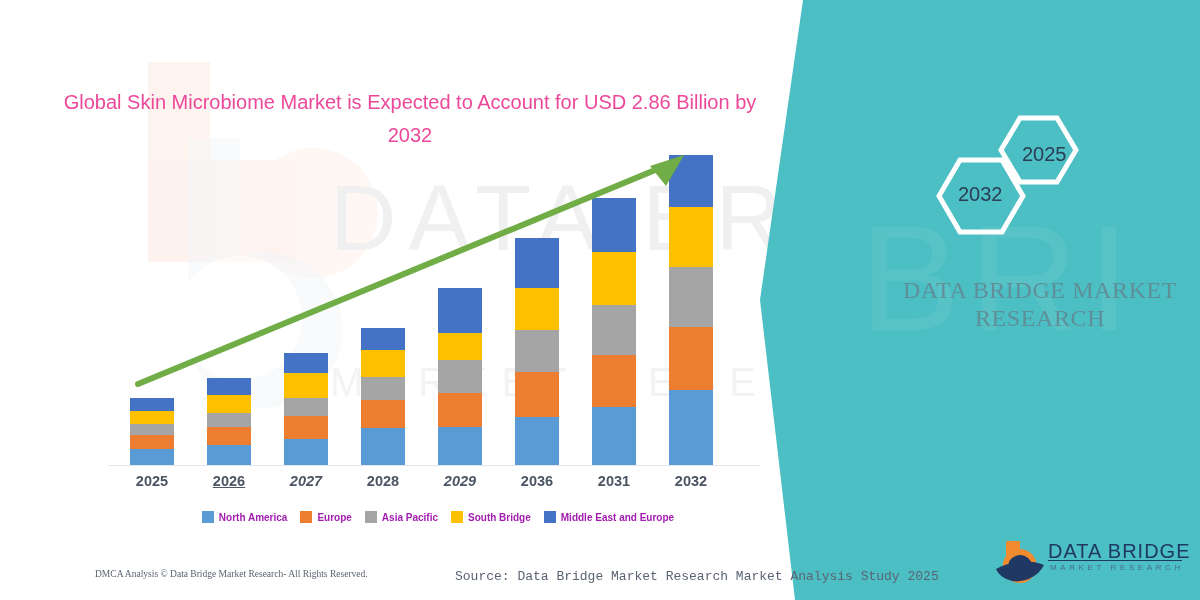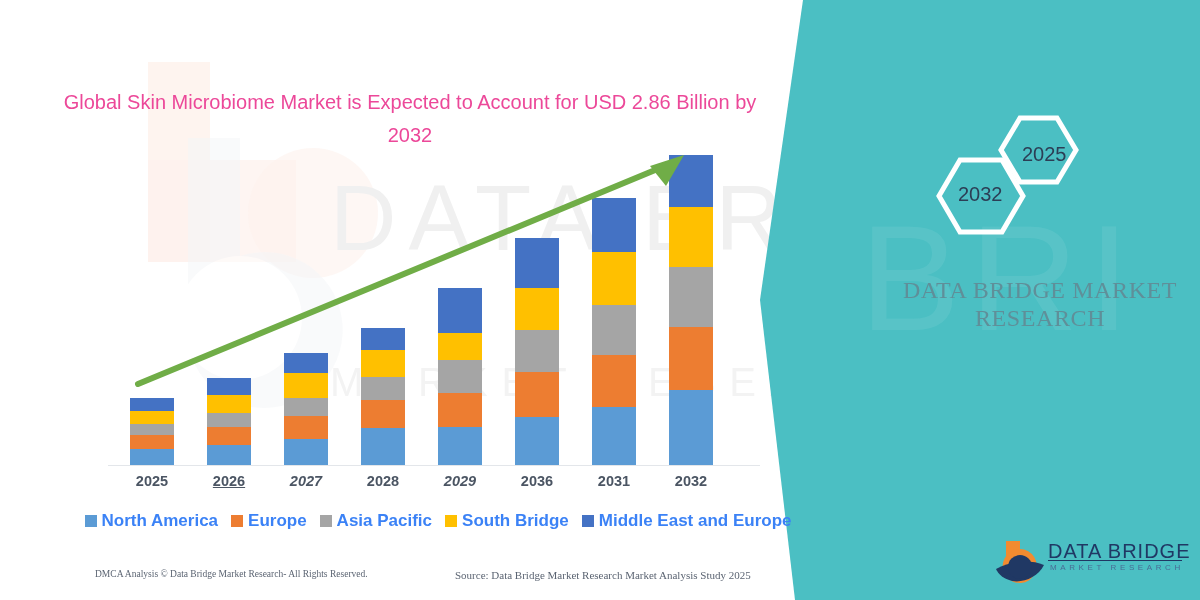--- a/index.html
+++ b/index.html
@@ -33,27 +33,27 @@
           color:#4b5563;font-family:"Liberation Sans",sans-serif;}
 
   
   .arrow-svg{position:absolute;left:0;top:0;width:800px;height:600px;pointer-events:none;}
 
   
   .legend{position:absolute;left:108px;top:511px;width:660px;display:flex;justify-content:center;
           align-items:center;gap:13px;}
   .legend-item{display:flex;align-items:center;gap:5px;}
   .legend-swatch{width:12px;height:12px;display:inline-block;}
-  .legend-label{font-size:17px;font-weight:bold;color:#3b82f6;font-family:"Liberation Sans",sans-serif;white-space:nowrap;}
+  .legend-label{font-size:10px;font-weight:bold;color:#a21caf;font-family:"Liberation Sans",sans-serif;white-space:nowrap;}
 
   
   .footer-left{position:absolute;left:95px;top:569px;font-size:9.5px;color:#5b6472;
                font-family:"Liberation Serif",serif;white-space:nowrap;}
-  .footer-right{position:absolute;left:455px;top:569px;font-size:11px;color:#5b6472;
-                font-family:Liberation Serif, serif;white-space:nowrap;}
+  .footer-right{position:absolute;left:455px;top:569px;font-size:13px;color:#5b6472;
+                font-family:Liberation Mono, monospace;white-space:nowrap;}
 
   
   .panel-title{position:absolute;left:828px;top:8px;width:358px;text-align:right;
                font-size:19px;line-height:30px;color:#ffffff;font-family:"Liberation Sans",sans-serif;}
   .hexwrap{position:absolute;left:920px;top:108px;width:210px;height:140px;}
   .hex-label{position:absolute;font-size:20px;color:#2c3e55;font-family:"Liberation Sans",sans-serif;}
   #hex2025-label{left:1022px;top:143px;}
   #hex2032-label{left:958px;top:183px;}
   .brand-text{position:absolute;left:900px;top:276px;width:280px;text-align:center;
               font-size:24px;line-height:28px;letter-spacing:.6px;color:#5f8f99;

